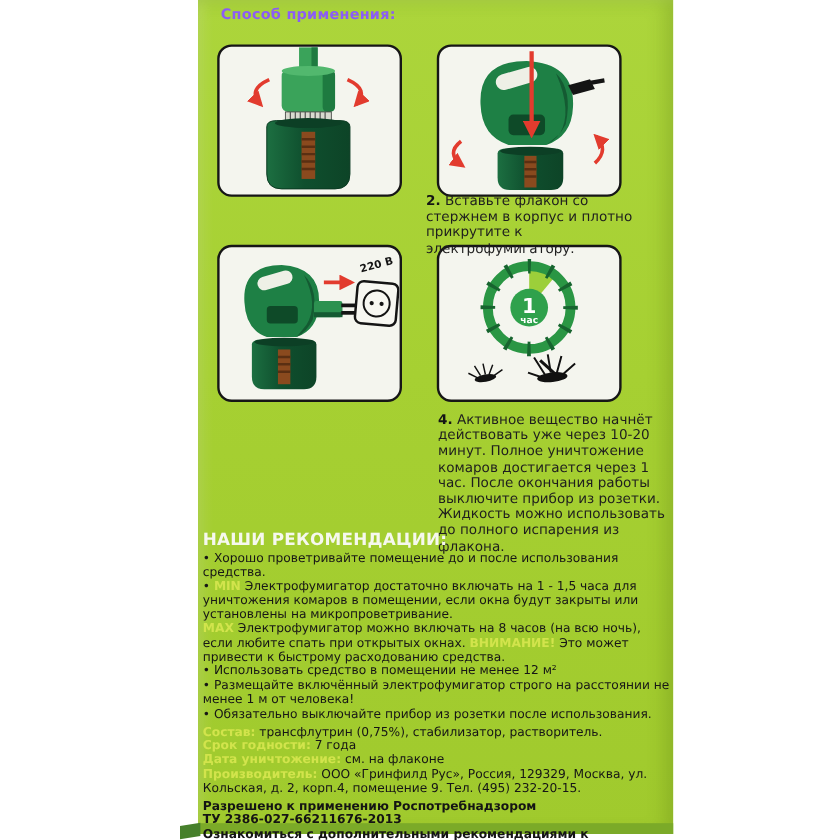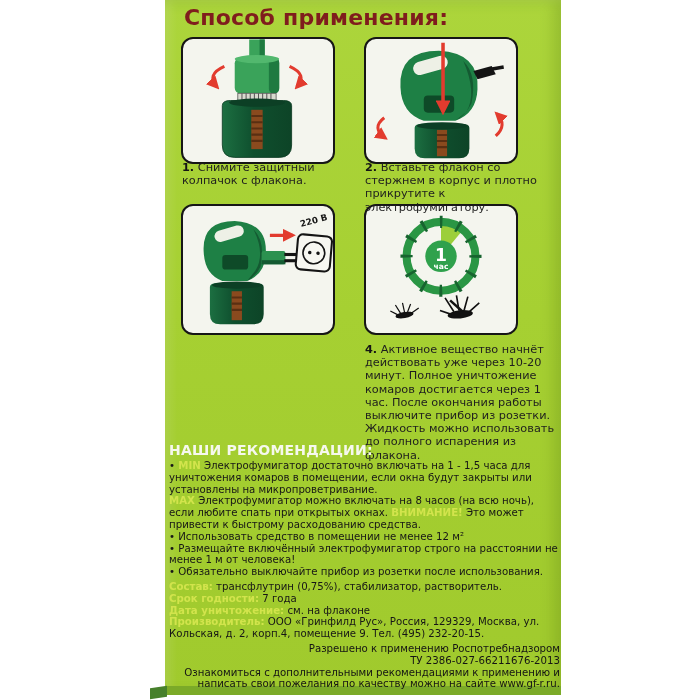--- a/index.html
+++ b/index.html
@@ -4,44 +4,44 @@
 <style>
   html,body{margin:0;padding:0;background:#ffffff;}
   #screen{position:relative;width:700px;height:700px;background:#ffffff;overflow:hidden;
           font-family:"DejaVu Sans","Liberation Sans",sans-serif;}
   
   .package{position:absolute;left:165px;top:0;width:396px;height:695px;
            background:linear-gradient(180deg,#acd53b 0%,#a6d032 45%,#a0ca2d 100%);
            box-shadow:inset -7px 0 14px rgba(70,100,10,.22), inset 5px 0 10px rgba(255,255,255,.14);}
   .bottom-edge{position:absolute;left:0;bottom:0;width:100%;height:9px;background:#7baa28;}
   .flap{position:absolute;left:150px;top:687px;width:17px;height:11px;background:#47802c;transform:skewY(-9deg);}
-  .page-title{position:absolute;left:184px;top:5px;font-size:22px;font-weight:700;color:#7f1d1d;letter-spacing:.2px;}
+  .page-title{position:absolute;left:184px;top:5px;font-size:12px;font-weight:700;color:#8b5cf6;letter-spacing:.2px;}
   
   .panel{position:absolute;background:#f4f5ee;border:2.5px solid #161616;border-radius:12px;overflow:hidden;}
   .p1{left:181px;top:37px;width:150px;height:123px;}
   .p2{left:364px;top:37px;width:150px;height:123px;}
   .p3{left:181px;top:204px;width:150px;height:127px;}
   .p4{left:364px;top:204px;width:150px;height:127px;}
   .panel svg{display:block;width:100%;height:100%;}
   
   .step{position:absolute;margin:0;font-size:11.3px;line-height:1.17;color:#1e1e1e;}
   .s1{left:182px;top:161px;width:165px;}
-  .s2{left:365px;top:161px;width:196px;}
+  .s2{left:355px;top:161px;width:196px;}
   .s3{left:182px;top:343px;width:168px;}
   .s4{left:365px;top:343px;width:193px;}
   .step b{color:#151515;}
   .warn{color:#e87425;font-weight:700;}
   
   .reco{position:absolute;left:169px;top:444px;width:391px;font-size:10.2px;line-height:11.8px;color:#161616;}
   .reco h3{margin:0 0 3px 0;font-size:14px;line-height:13px;font-weight:700;color:#f6f8ee;letter-spacing:.2px;}
   .reco p{margin:0;}
   .reco p.b::before{content:"• ";}
   .hl{color:#d2e44c;font-weight:700;text-align:right;}
   .gap{margin-top:3px !important;}
-  .fb{font-weight:400;color:#141414;text-align:right;}
+  .fb{font-weight:700;color:#141414;}
 </style>
 </head>
 <body>
 
 <svg width="0" height="0" style="position:absolute" aria-hidden="true">
   <defs>
     <marker id="ah" viewBox="0 0 8 8" markerWidth="4.2" markerHeight="4.2" refX="6" refY="4" orient="auto">
       <path d="M0 0 L8 4 L0 8 Z" fill="#e23b2e"></path>
     </marker>
     <linearGradient id="gBottle" x1="0" y1="0" x2="1" y2="0">
@@ -136,26 +136,26 @@
         <path d="M6 4 L1 -4 M10 3 L8 -6 M13 3 L16 -5 M4 6 L-4 2 M17 4 L24 -1" stroke="#111" stroke-width="1.2" fill="none"></path>
       </g>
       <g transform="translate(78,94) scale(1.25)">
         <ellipse cx="12" cy="9" rx="10" ry="3.2" fill="#111" transform="rotate(-6 12 9)"></ellipse>
         <path d="M7 7 L0 -4 M11 6 L9 -6 M15 6 L18 -5 M19 7 L27 0 M5 9 L-4 6" stroke="#111" stroke-width="1.3" fill="none"></path>
         <path d="M14 7 L4 -2" stroke="#111" stroke-width="2" fill="none"></path>
       </g>
     </svg>
   </div>
 
-  <p class="step s1"><b>1.</b> <span>Снимите защитный колпачок с флакона.</span></p>
   <p class="step s2"><b>2.</b> <span>Вставьте флакон со стержнем в корпус и плотно прикрутите к электрофумигатору.</span></p>
   <p class="step s4"><b>4.</b> <span>Активное вещество начнёт действовать уже через 10-20 минут. Полное уничтожение комаров достигается через 1 час. После окончания работы выключите прибор из розетки. Жидкость можно использовать до полного испарения из флакона.</span></p>
 
   <div class="reco">
     <h3>НАШИ РЕКОМЕНДАЦИИ:</h3>
+    <p class="b"><span>Хорошо проветривайте помещение до и после использования средства.</span></p>
     <p class="b"><span class="hl">MIN</span> <span>Электрофумигатор достаточно включать на 1 - 1,5 часа для уничтожения комаров в помещении, если окна будут закрыты или установлены на микропроветривание.</span></p>
     <p><span class="hl">MAX</span> <span>Электрофумигатор можно включать на 8 часов (на всю ночь), если любите спать при открытых окнах.</span> <span class="hl">ВНИМАНИЕ!</span> <span>Это может привести к быстрому расходованию средства.</span></p>
     <p class="b"><span>Использовать средство в помещении не менее 12 м²</span></p>
     <p class="b"><span>Размещайте включённый электрофумигатор строго на расстоянии не менее 1 м от человека!</span></p>
     <p class="b"><span>Обязательно выключайте прибор из розетки после использования.</span></p>
 
     <p class="gap"><span class="hl">Состав:</span> <span>трансфлутрин (0,75%), стабилизатор, растворитель.</span></p>
     <p><span class="hl">Срок годности:</span> <span>7 года</span></p>
     <p><span class="hl">Дата уничтожение:</span> <span>см. на флаконе</span></p>
     <p><span class="hl">Производитель:</span> <span>ООО «Гринфилд Рус», Россия, 129329, Москва, ул. Кольская, д. 2, корп.4, помещение 9. Тел. (495) 232-20-15.</span></p>

